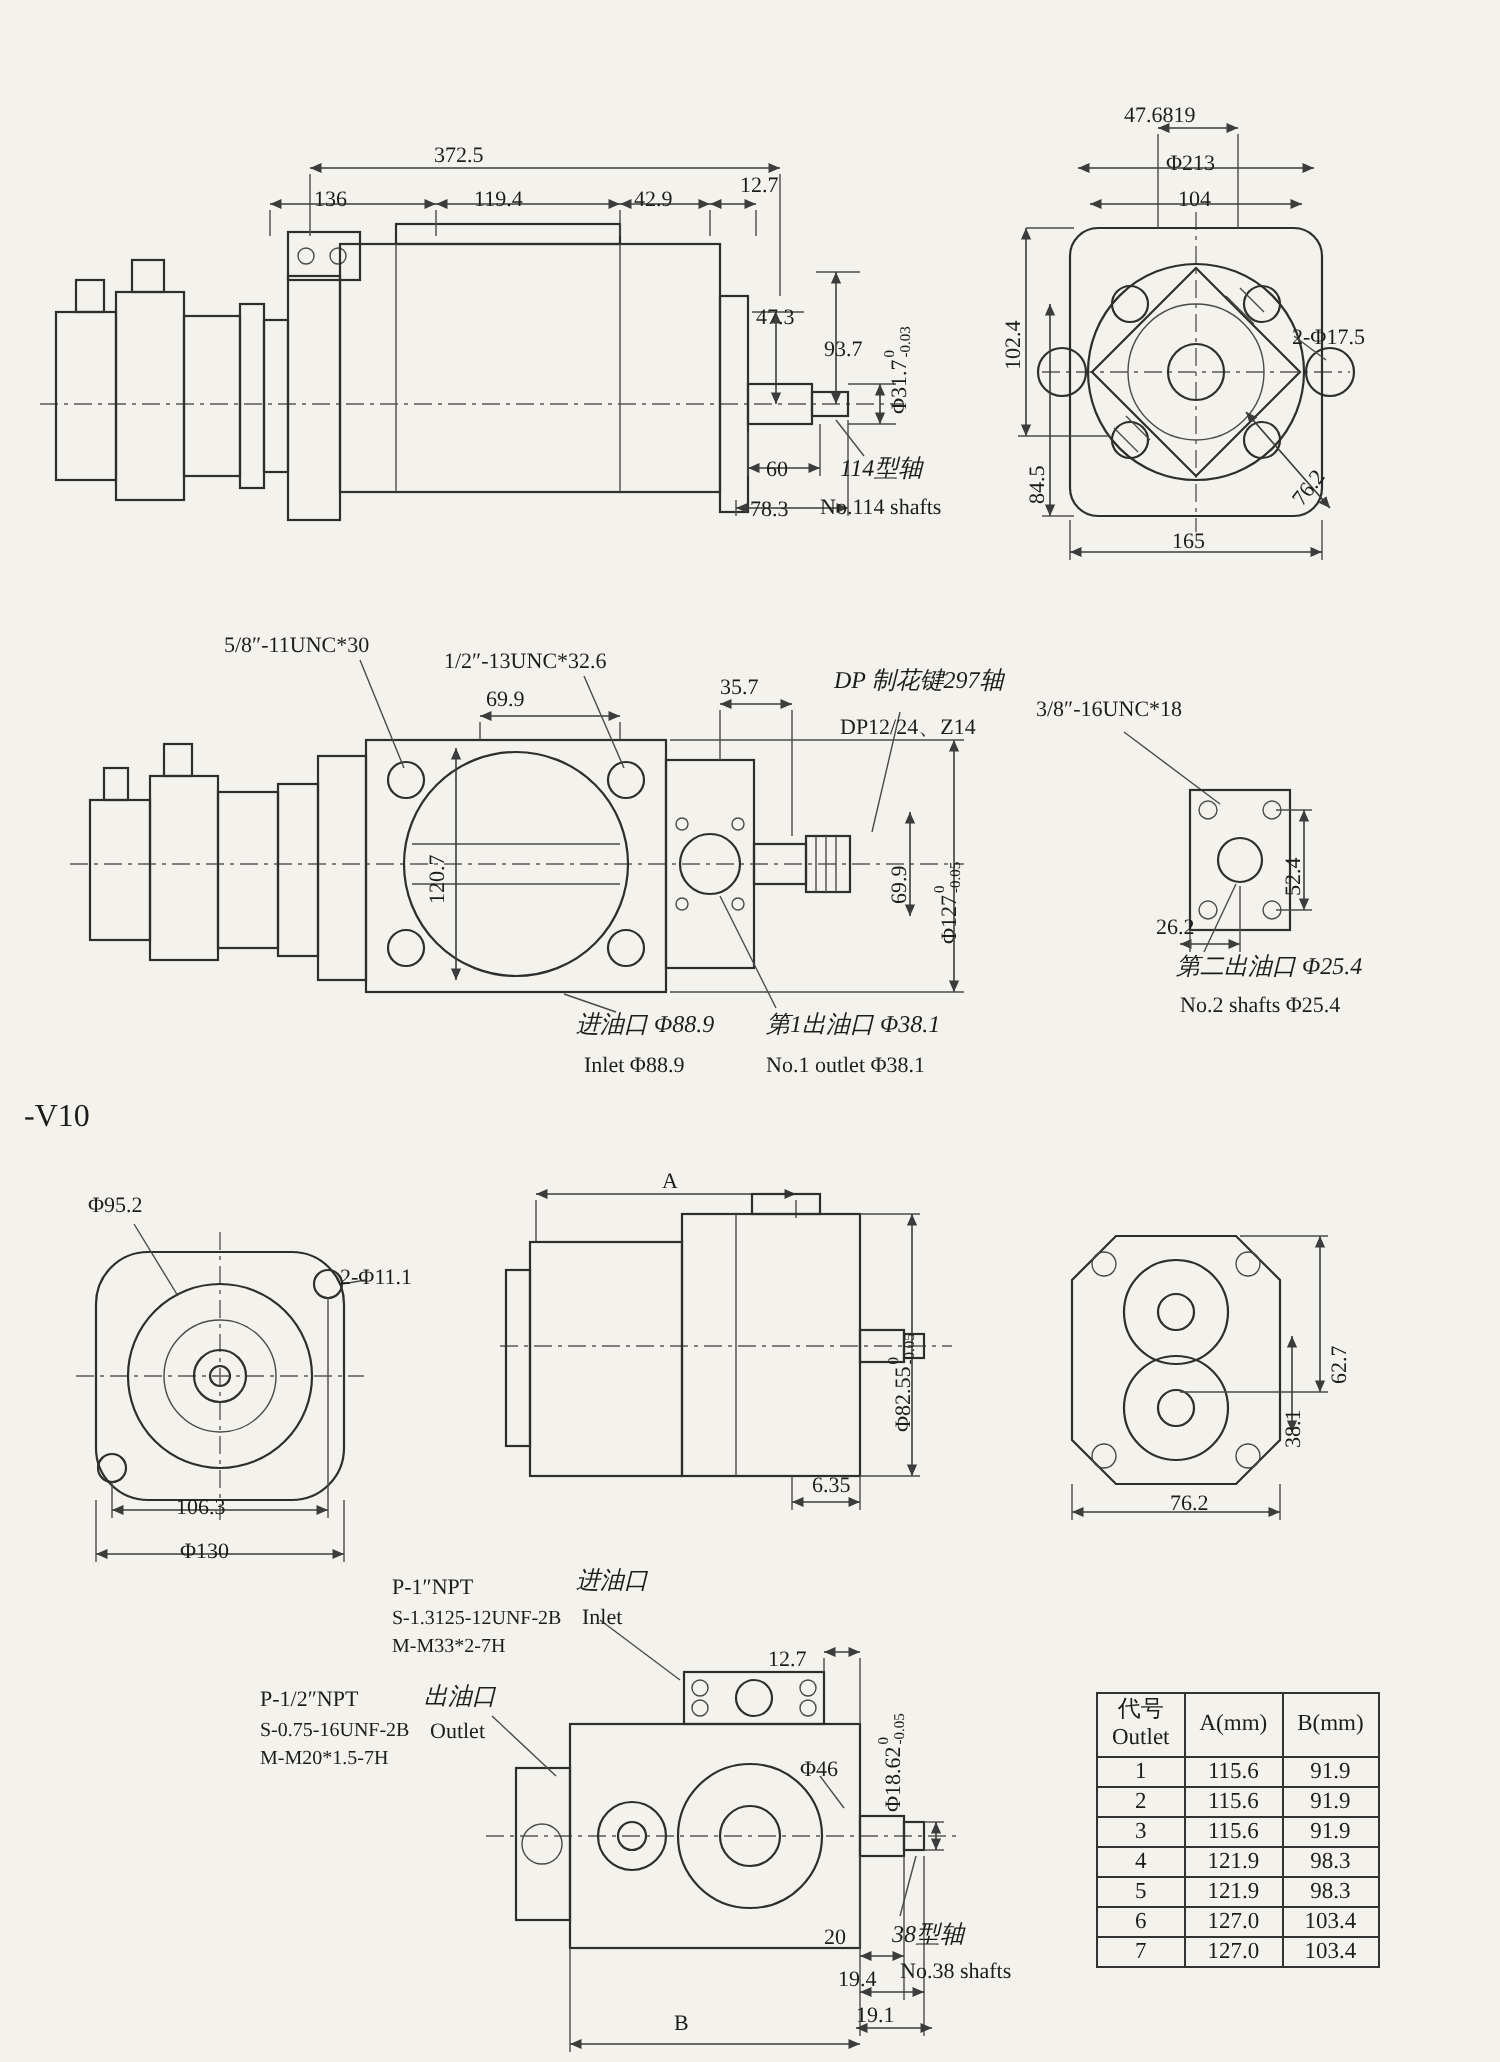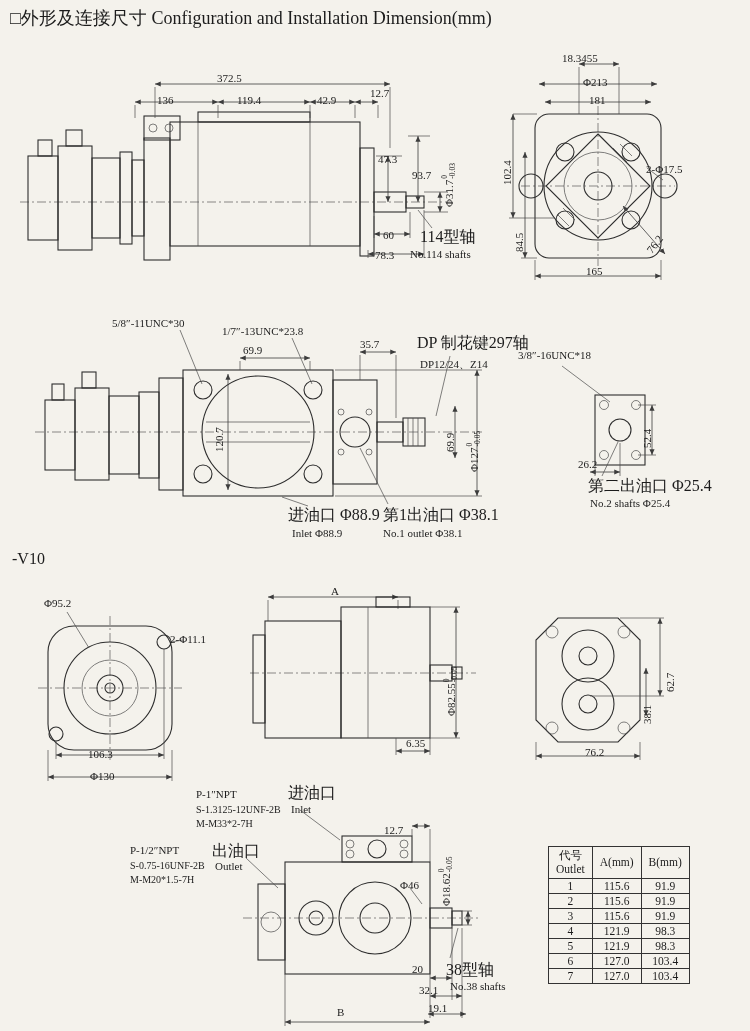--- a/index.html
+++ b/index.html
@@ -1,21 +1,21 @@
 <!DOCTYPE html>
 <html><head>
 <meta charset="utf-8">
 <style>
   html,body{margin:0;padding:0;}
   .page{position:relative;width:750px;height:1031px;background:#f4f2ec;overflow:hidden;
         font-family:"Liberation Serif","DejaVu Serif",serif;color:#1c1c1c;}
   .title{position:absolute;left:10px;top:6px;font-size:18px;white-space:nowrap;}
   .seclbl{position:absolute;font-size:16px;}
   .lbl{position:absolute;font-size:11px;white-space:nowrap;line-height:1.1;}
-  .cn{font-size:16px;}
+  .cn{font-size:12px;font-style:italic;}
   .v{transform:rotate(-90deg);transform-origin:0 0;}
   .tol{display:inline-block;vertical-align:-2px;margin-left:1px;line-height:1;}
   .tol span{display:block;font-size:7.5px;line-height:1.05;}
   svg.draw{position:absolute;}
   .ln{stroke:#2e2e2e;stroke-width:1.1;fill:none;}
   .thin{stroke:#4a4a4a;stroke-width:0.7;fill:none;}
   .cl{stroke:#5a5a5a;stroke-width:0.7;fill:none;stroke-dasharray:9 3 2 3;}
   .dim{stroke:#3c3c3c;stroke-width:0.8;fill:none;marker-start:url(#arr);marker-end:url(#arr);}
   table.spec{position:absolute;left:548px;top:846px;border-collapse:collapse;font-size:11.5px;}
   table.spec td,table.spec th{border:1px solid #333;text-align:center;padding:1px 7px;font-weight:normal;}
@@ -27,24 +27,20 @@
 <div class="page">
 
 <svg width="0" height="0" style="position:absolute">
   <defs>
     <marker id="arr" viewBox="0 0 10 10" refX="9" refY="5" markerWidth="8" markerHeight="8" orient="auto-start-reverse">
       <path d="M0,1 L9,5 L0,9 z" fill="#3c3c3c"></path>
     </marker>
   </defs>
 </svg>
 
-<div class="title">
-  <span>□外形及连接尺寸</span>
-  <span>Configuration and Installation Dimension(mm)</span>
-</div>
 
 <svg class="draw" style="left:20px;top:58px" width="450" height="215">
   <line class="cl" x1="0" y1="144" x2="432" y2="144"></line>
   <rect class="ln" x="8" y="98" width="30" height="84"></rect>
   <rect class="ln" x="38" y="88" width="34" height="104"></rect>
   <rect class="ln" x="72" y="100" width="28" height="80"></rect>
   <rect class="ln" x="18" y="82" width="14" height="16"></rect>
   <rect class="ln" x="46" y="72" width="16" height="16"></rect>
   <rect class="ln" x="100" y="94" width="12" height="92"></rect>
   <rect class="ln" x="112" y="102" width="12" height="76"></rect>
@@ -125,23 +121,23 @@
   <line class="thin" x1="14" y1="170" x2="60" y2="170"></line>
   <line class="dim" x1="30" y1="104" x2="30" y2="210"></line>
   <line class="thin" x1="26" y1="210" x2="42" y2="210"></line>
   <line class="dim" x1="40" y1="228" x2="166" y2="228"></line>
   <line class="thin" x1="40" y1="212" x2="40" y2="232"></line>
   <line class="thin" x1="166" y1="212" x2="166" y2="232"></line>
   <line class="dim" x1="128" y1="158" x2="170" y2="206"></line>
   <line class="thin" x1="152" y1="120" x2="168" y2="132"></line>
 </svg>
 
-<span class="lbl" style="left:562px;top:52px">18.3455</span>
+<span class="lbl" style="left:562px;top:52px">47.6819</span>
 <span class="lbl" style="left:583px;top:76px">Φ213</span>
-<span class="lbl" style="left:589px;top:94px">181</span>
+<span class="lbl" style="left:589px;top:94px">104</span>
 <span class="lbl v" style="left:501px;top:185px">102.4</span>
 <span class="lbl v" style="left:513px;top:252px">84.5</span>
 <span class="lbl" style="left:646px;top:163px">2-Φ17.5</span>
 <span class="lbl" style="left:644px;top:248px;transform:rotate(-52deg);transform-origin:0 0">76.2</span>
 <span class="lbl" style="left:586px;top:265px">165</span>
 
 <svg class="draw" style="left:30px;top:308px" width="700" height="245">
   <line class="cl" x1="5" y1="124" x2="452" y2="124"></line>
   <rect class="ln" x="15" y="92" width="30" height="70"></rect>
   <rect class="ln" x="45" y="80" width="34" height="92"></rect>
@@ -195,21 +191,21 @@
   <line class="dim" x1="622" y1="97" x2="622" y2="147"></line>
   <line class="thin" x1="608" y1="97" x2="626" y2="97"></line>
   <line class="thin" x1="608" y1="147" x2="626" y2="147"></line>
   <line class="dim" x1="560" y1="164" x2="590" y2="164"></line>
   <line class="thin" x1="565" y1="157" x2="565" y2="168"></line>
   <line class="thin" x1="590" y1="135" x2="590" y2="168"></line>
   <line class="thin" x1="572" y1="168" x2="588" y2="134"></line>
 </svg>
 
 <span class="lbl" style="left:112px;top:317px">5/8″-11UNC*30</span>
-<span class="lbl" style="left:222px;top:325px">1/7″-13UNC*23.8</span>
+<span class="lbl" style="left:222px;top:325px">1/2″-13UNC*32.6</span>
 <span class="lbl" style="left:243px;top:344px">69.9</span>
 <span class="lbl" style="left:360px;top:338px">35.7</span>
 <span class="lbl cn" style="left:417px;top:334px">DP 制花键297轴</span>
 <span class="lbl" style="left:420px;top:358px">DP12/24、Z14</span>
 <span class="lbl" style="left:518px;top:349px">3/8″-16UNC*18</span>
 <span class="lbl v" style="left:213px;top:452px">120.7</span>
 <span class="lbl v" style="left:444px;top:452px">69.9</span>
 <span class="lbl v" style="left:466px;top:472px"><span>Φ127</span><span class="tol"><span>0</span><span>-0.05</span></span></span>
 <span class="lbl v" style="left:641px;top:448px">52.4</span>
 <span class="lbl" style="left:578px;top:458px">26.2</span>
@@ -339,21 +335,21 @@
 <span class="lbl" style="left:130px;top:844px">P-1/2″NPT</span>
 <span class="lbl cn" style="left:212px;top:842px">出油口</span>
 <span class="lbl" style="left:130px;top:860px;font-size:10px">S-0.75-16UNF-2B</span>
 <span class="lbl" style="left:215px;top:860px">Outlet</span>
 <span class="lbl" style="left:130px;top:874px;font-size:10px">M-M20*1.5-7H</span>
 <span class="lbl" style="left:384px;top:824px">12.7</span>
 <span class="lbl v" style="left:438px;top:906px"><span>Φ18.62</span><span class="tol"><span>0</span><span>-0.05</span></span></span>
 <span class="lbl" style="left:400px;top:879px">Φ46</span>
 <span class="lbl" style="left:412px;top:963px">20</span>
 <span class="lbl cn" style="left:446px;top:961px">38型轴</span>
-<span class="lbl" style="left:419px;top:984px">32.1</span>
+<span class="lbl" style="left:419px;top:984px">19.4</span>
 <span class="lbl" style="left:450px;top:980px">No.38 shafts</span>
 <span class="lbl" style="left:428px;top:1002px">19.1</span>
 <span class="lbl" style="left:337px;top:1006px">B</span>
 
 <table class="spec">
   <thead>
     <tr>
       <th>
             <div>代号</div>
             <div>Outlet</div>

